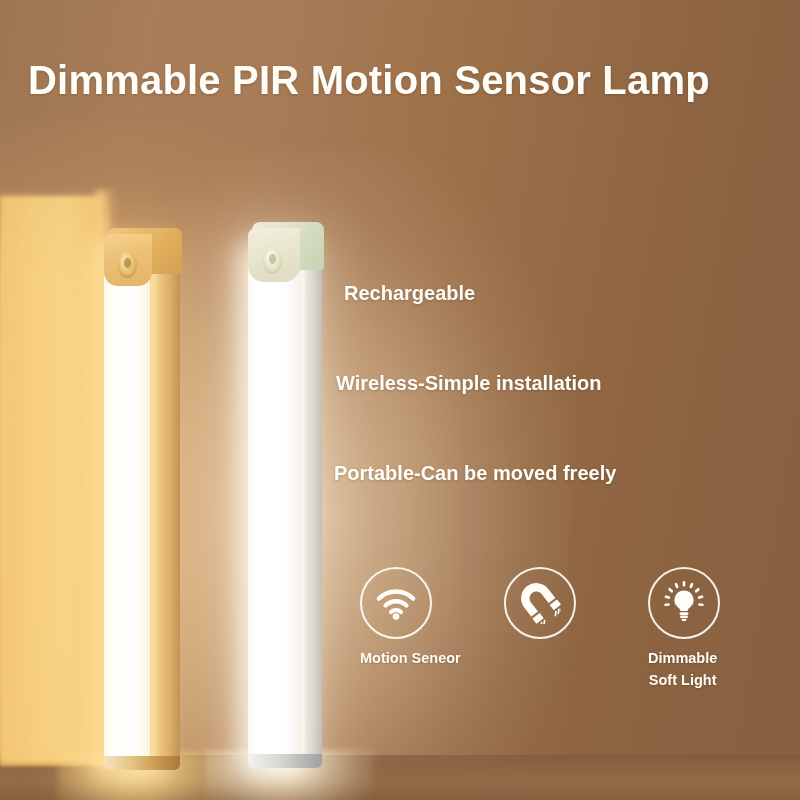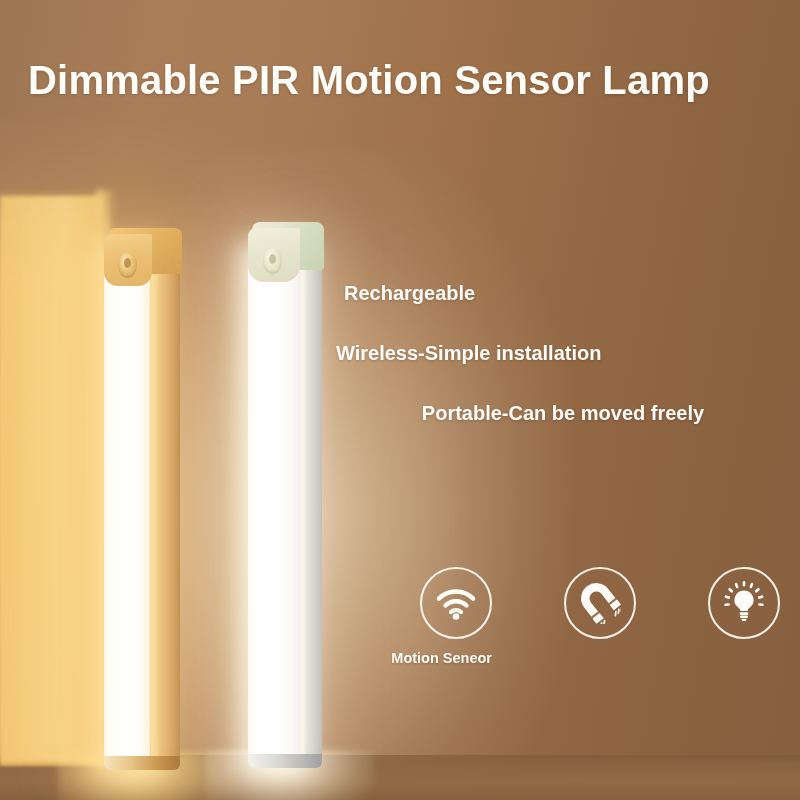--- a/index.html
+++ b/index.html
@@ -354,39 +354,39 @@
     width: 456px;
   }
   .feature-line {
     color: #fffdf8;
     font-size: 20px;
     font-weight: 700;
     line-height: 1;
     white-space: nowrap;
     text-shadow: 0 1px 3px rgba(60,36,14,0.25);
   }
-  .feature-line + .feature-line { margin-top: 40px; }
+  .feature-line + .feature-line { margin-top: 70px; }
   .feature-line.f1 { margin-left: 8px; }
-  .feature-line.f3 { margin-left: -2px; text-align: center; }
+  .feature-line.f3 { margin-left: -2px; }
 
   
   .icon-row {
     position: absolute;
     left: 360px;
     top: 567px;
     width: 420px;
     display: flex;
     justify-content: space-between;
     align-items: flex-start;
   }
   .icon-item {
     width: 132px;
     display: flex;
     flex-direction: column;
-    align-items: flex-end;
+    align-items: flex-start;
   }
   .icon-circle {
     width: 72px;
     height: 72px;
     border-radius: 50%;
     border: 2px solid rgba(255,253,247,0.92);
     display: flex;
     align-items: center;
     justify-content: center;
     box-sizing: border-box;
@@ -511,17 +511,19 @@
               <line x1="7.6" y1="8.2" x2="9.8" y2="10.3"></line>
               <line x1="36.4" y1="8.2" x2="34.2" y2="10.3"></line>
               <line x1="3.9" y1="15.7" x2="6.8" y2="16.6"></line>
               <line x1="40.1" y1="15.7" x2="37.2" y2="16.6"></line>
               <line x1="3.6" y1="23.8" x2="6.6" y2="23.5"></line>
               <line x1="40.4" y1="23.8" x2="37.4" y2="23.5"></line>
             </g>
           </svg>
         </span>
       </div>
+      <div class="icon-label">Dimmable
+Soft Light</div>
     </div>
 
   </div>
 
 </div>
 
 </body></html>

